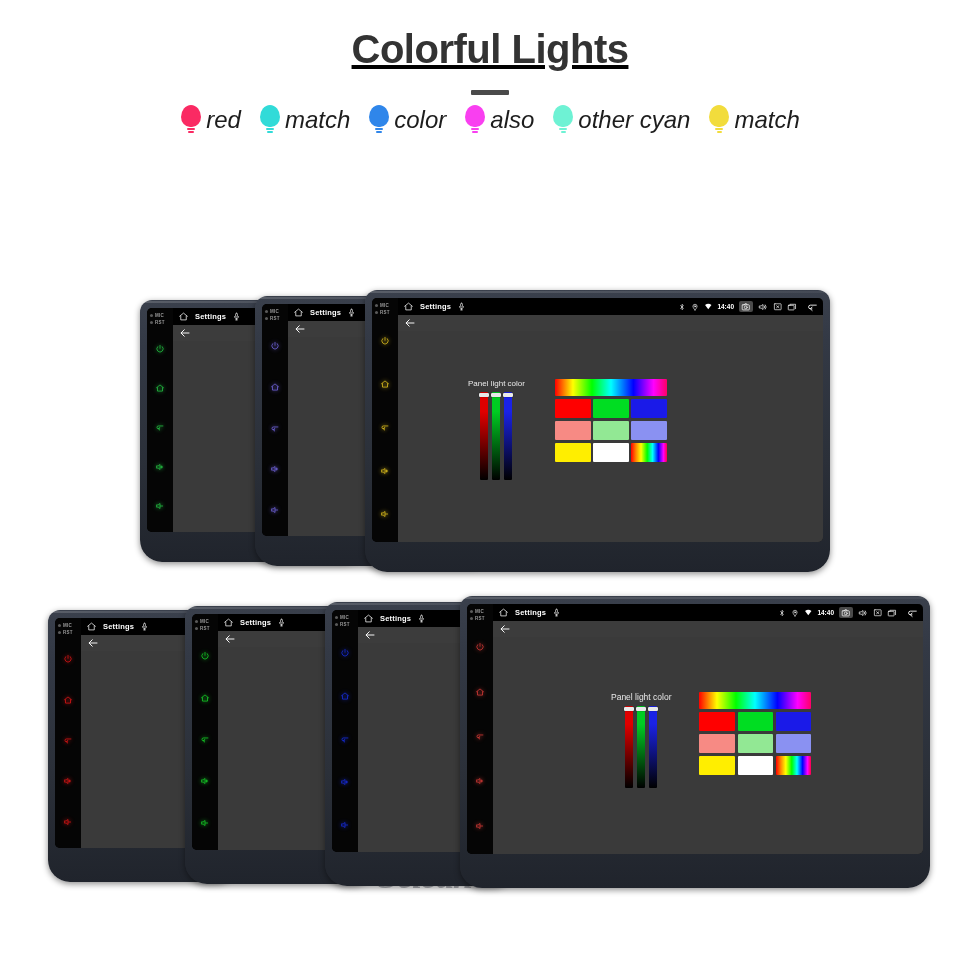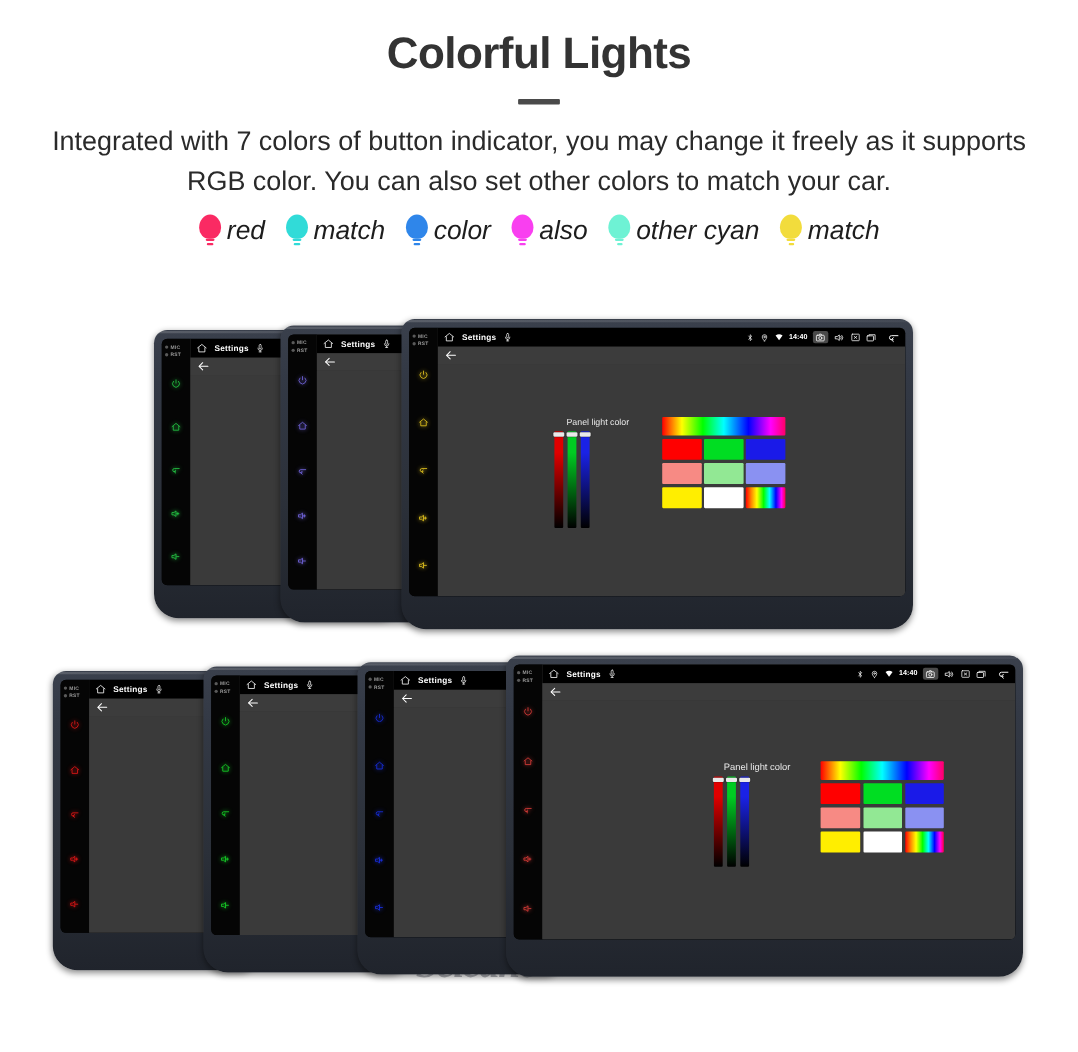--- a/index.html
+++ b/index.html
@@ -7,21 +7,21 @@
   html, body {
     margin: 0; padding: 0;
     width: 980px; height: 956px;
     background: #ffffff;
     font-family: "Liberation Sans", sans-serif;
     overflow: hidden;
   }
   #page { position: relative; width: 980px; height: 956px; background:#fff; }
 
   
-  .hdr { width: 980px; text-align: center; }
+  .hdr { width: 980px; text-align: center; text-decoration: underline; }
   .hdr-title {
     margin: 0; padding-top: 26px;
     font-size: 40px; font-weight: bold; letter-spacing: -0.5px;
     color: #333333; line-height: 1.15;
   }
   .hdr-rule {
     width: 38px; height: 5px; background: #4a4a4a;
     margin: 18px auto 0 auto; border-radius: 1px;
   }
   .hdr-sub {
@@ -90,21 +90,21 @@
     padding:0 4px 0 5px; gap:6px; position:relative;
   }
   .sb-title{ color:#fff; font-size:7.5px; font-weight:bold; letter-spacing:.2px;}
   .sb-right{ margin-left:auto; display:flex; align-items:center; gap:5px;}
   .sb-clock{ color:#fff; font-size:6.5px; font-weight:bold;}
   .cam-hl{ background:#4a4a4a; border-radius:2px; padding:1px 2px; display:flex; }
   .actionbar{ height:16px; background:#3c3c3c; display:flex; align-items:center; padding-left:6px;}
   .body{ position:absolute; left:0; right:0; top:33px; bottom:0; background:#3a3a3a; }
 
   .panel{ position:absolute; display:flex; align-items:flex-start; }
-  .panel-label{ color:#e8e8e8; font-weight:400; text-align:center;margin-left:47px;}
+  .panel-label{ color:#e8e8e8; font-weight:400; text-align:center;}
   .sliders{ display:flex; gap:4px; justify-content:center; margin-top:4px;}
   .slider{ width:7px; border-radius:1px; position:relative; }
   .slider .thumb{
     position:absolute; left:-1px; top:1px; width:9px; height:4px;
     background:#e9e9e9; border-radius:1px; box-shadow:0 0 1px #000;
   }
   .swatches{ display:flex; flex-direction:column; gap:3px; }
   .rainbow-bar{ height:14px; border-radius:1px; }
   .srow{ display:flex; gap:3px; }
   .sw{ border-radius:1px; }
@@ -116,21 +116,20 @@
   }
 </style>
 </head>
 <body>
 
 <div id="page">
 
   <div class="hdr">
     <h1 class="hdr-title">Colorful Lights</h1>
     <div class="hdr-rule"></div>
-    <p class="hdr-sub">Integrated with 7 colors of button indicator, you may change it freely as it supports RGB color. You can also set other colors to match your car.</p>
   </div>
 
   <div class="legend" id="legend">
       <div class="legend-item">
         <div class="bulb">
           <div class="glass" style="background:#fa2a63"></div>
           <div class="neck">
             <i style="background:#fa2a63"></i>
             <i style="background:#fa2a63"></i>
             <i style="background:#fa2a63"></i>

